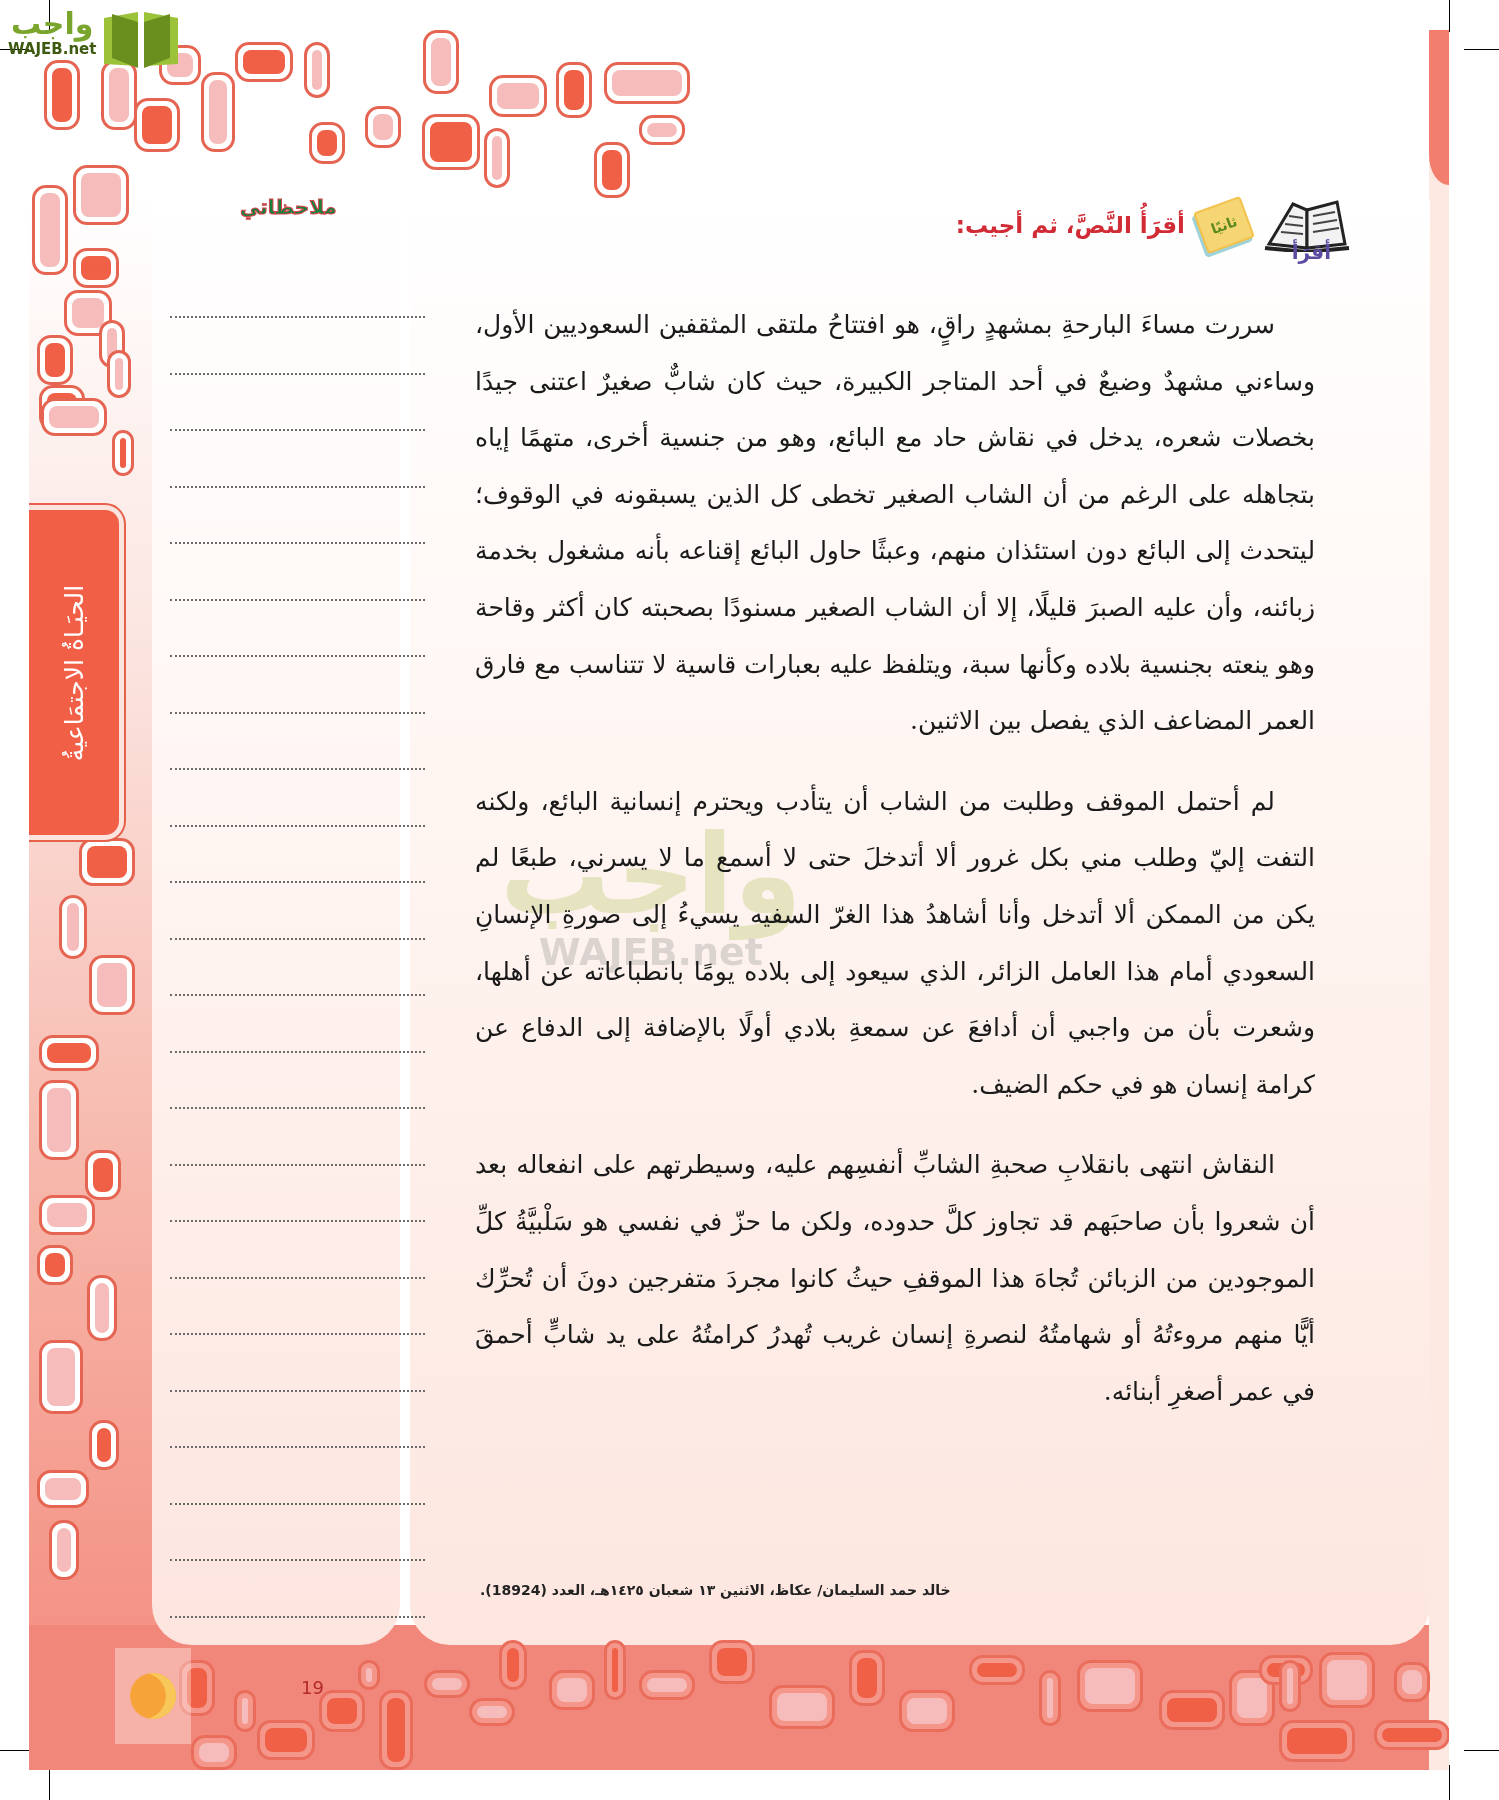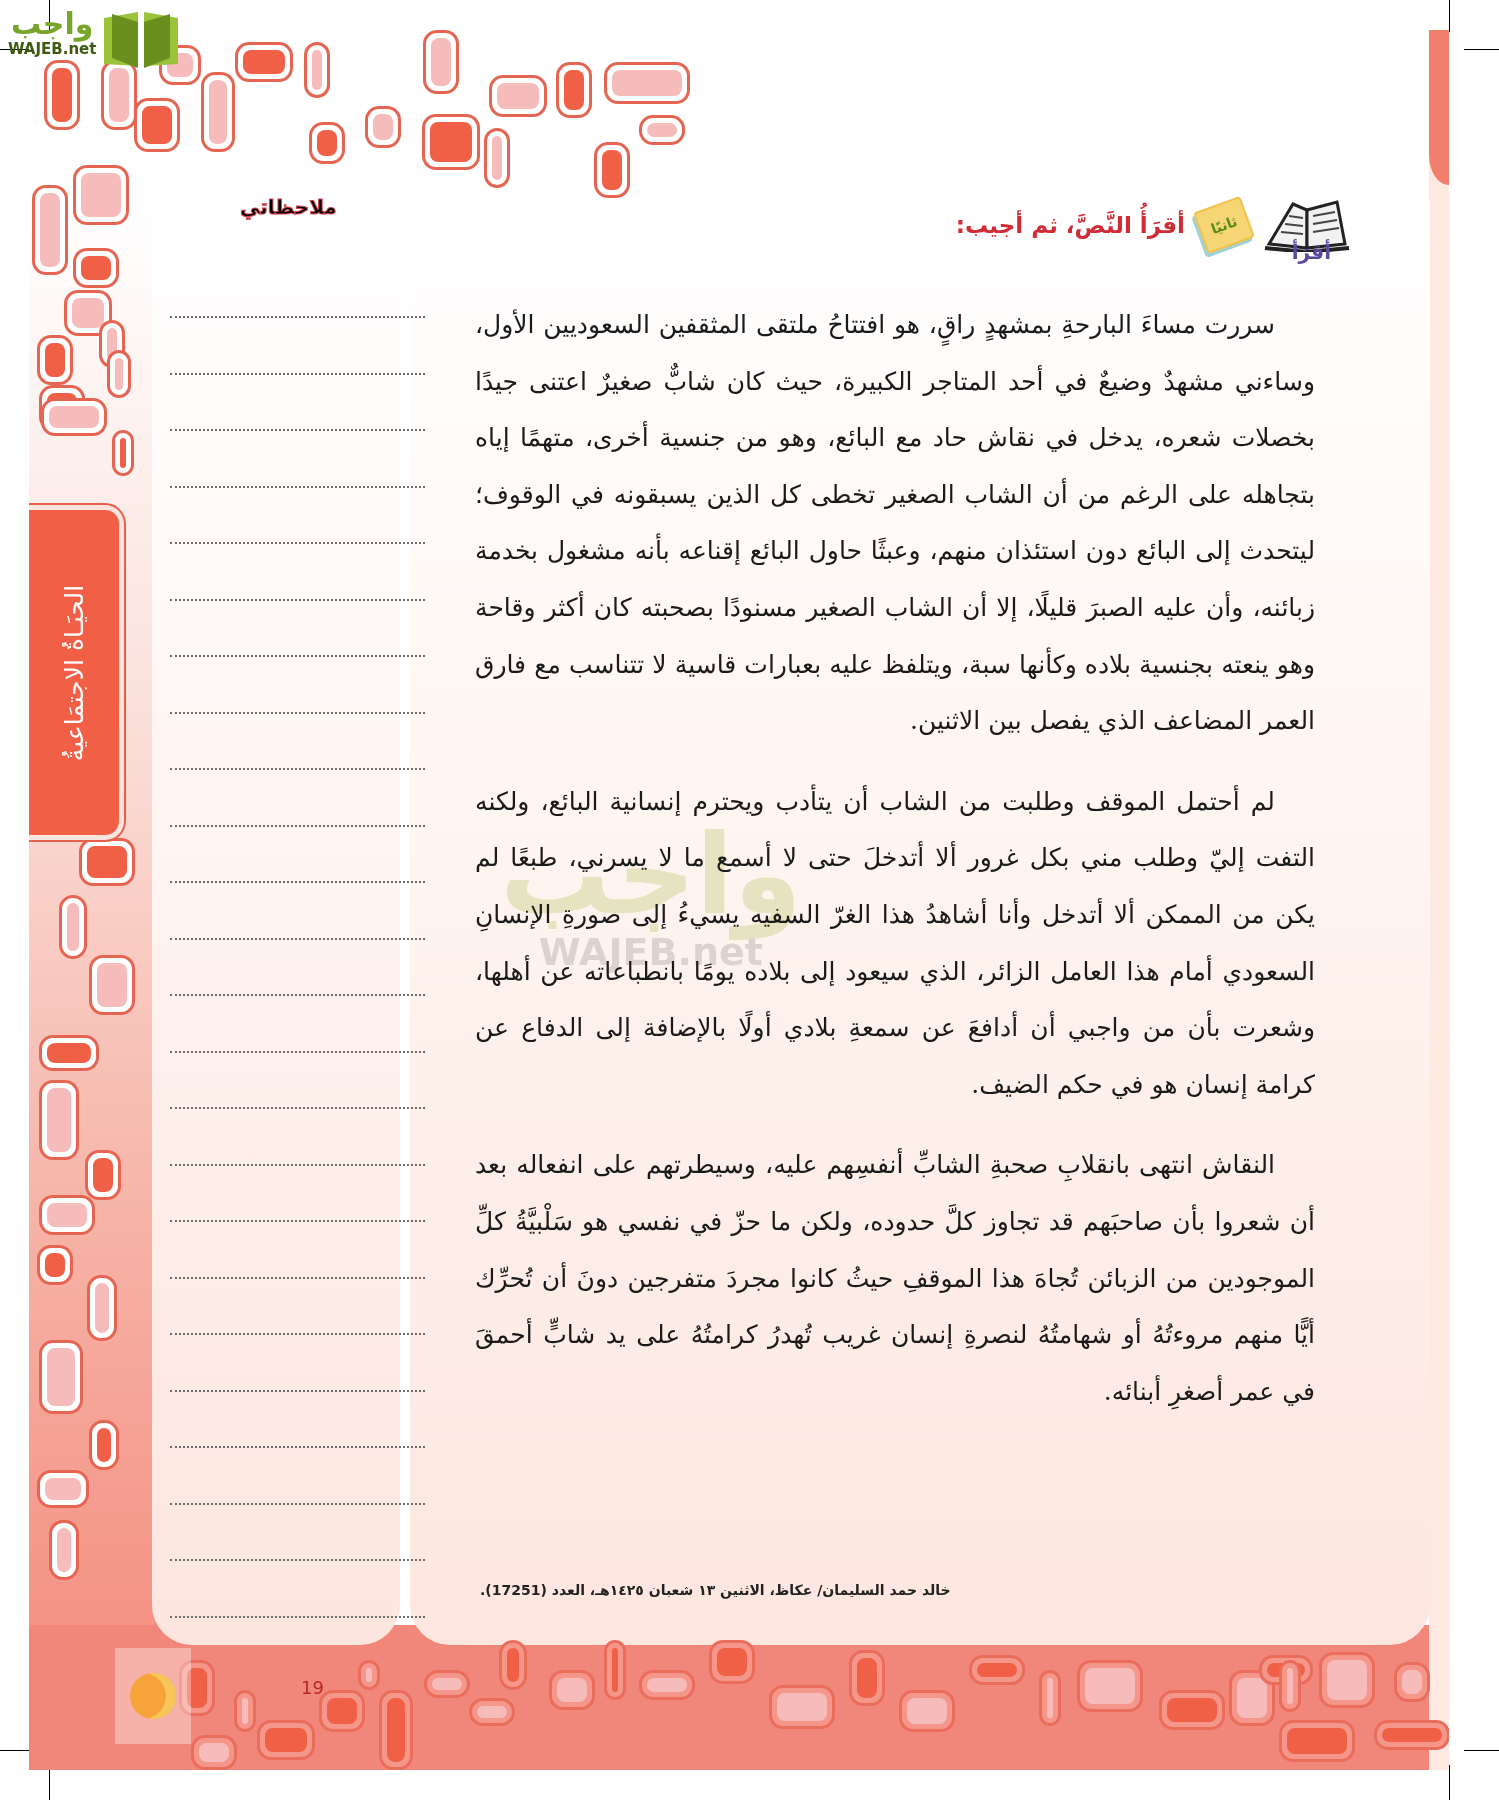--- a/index.html
+++ b/index.html
@@ -286,21 +286,21 @@
     <span class="logo-en">WAJEB.net</span>
   </div>
   <svg width="82" height="62" viewBox="0 0 82 62">
     <path d="M4 10 L38 4 L38 58 L4 56 Z" fill="#9cc23a"></path>
     <path d="M78 10 L44 4 L44 58 L78 56 Z" fill="#9cc23a"></path>
     <path d="M12 6 L38 14 L38 60 L12 50 Z" fill="#6b8f1e"></path>
     <path d="M70 6 L44 14 L44 60 L70 50 Z" fill="#6b8f1e"></path>
   </svg>
 </div>
 
-<div class="notes-title" style="color:#000000;-webkit-text-stroke:1px #d9434c;">ملاحظاتي</div>
+<div class="notes-title" style="color:#15803d;-webkit-text-stroke:1px #d9434c;">ملاحظاتي</div>
 <div id="notes-lines">
     <div class="note-line" style="top: 316px;"></div>
     <div class="note-line" style="top: 372.5px;"></div>
     <div class="note-line" style="top: 429px;"></div>
     <div class="note-line" style="top: 485.5px;"></div>
     <div class="note-line" style="top: 542px;"></div>
     <div class="note-line" style="top: 598.5px;"></div>
     <div class="note-line" style="top: 655px;"></div>
     <div class="note-line" style="top: 711.5px;"></div>
     <div class="note-line" style="top: 768px;"></div>
@@ -343,13 +343,13 @@
 <div class="watermark">
   <span class="watermark-ar">واجب</span>
   <span class="watermark-en">WAJEB.net</span>
 </div>
 
 <div class="article">
   <p>سررت مساءَ البارحةِ بمشهدٍ راقٍ، هو افتتاحُ ملتقى المثقفين السعوديين الأول، وساءني مشهدٌ وضيعٌ في أحد المتاجر الكبيرة، حيث كان شابٌّ صغيرٌ اعتنى جيدًا بخصلات شعره، يدخل في نقاش حاد مع البائع، وهو من جنسية أخرى، متهمًا إياه بتجاهله على الرغم من أن الشاب الصغير تخطى كل الذين يسبقونه في الوقوف؛ ليتحدث إلى البائع دون استئذان منهم، وعبثًا حاول البائع إقناعه بأنه مشغول بخدمة زبائنه، وأن عليه الصبرَ قليلًا، إلا أن الشاب الصغير مسنودًا بصحبته كان أكثر وقاحة وهو ينعته بجنسية بلاده وكأنها سبة، ويتلفظ عليه بعبارات قاسية لا تتناسب مع فارق العمر المضاعف الذي يفصل بين الاثنين.</p>
   <p>لم أحتمل الموقف وطلبت من الشاب أن يتأدب ويحترم إنسانية البائع، ولكنه التفت إليّ وطلب مني بكل غرور ألا أتدخلَ حتى لا أسمع ما لا يسرني، طبعًا لم يكن من الممكن ألا أتدخل وأنا أشاهدُ هذا الغرّ السفيه يسيءُ إلى صورةِ الإنسانِ السعودي أمام هذا العامل الزائر، الذي سيعود إلى بلاده يومًا بانطباعاته عن أهلها، وشعرت بأن من واجبي أن أدافعَ عن سمعةِ بلادي أولًا بالإضافة إلى الدفاع عن كرامة إنسان هو في حكم الضيف.</p>
   <p>النقاش انتهى بانقلابِ صحبةِ الشابِّ أنفسِهم عليه، وسيطرتهم على انفعاله بعد أن شعروا بأن صاحبَهم قد تجاوز كلَّ حدوده، ولكن ما حزّ في نفسي هو سَلْبيَّةُ كلِّ الموجودين من الزبائن تُجاهَ هذا الموقفِ حيثُ كانوا مجردَ متفرجين دونَ أن تُحرِّك أيًّا منهم مروءتُهُ أو شهامتُهُ لنصرةِ إنسان غريب تُهدرُ كرامتُهُ على يد شابٍّ أحمقَ في عمر أصغرِ أبنائه.</p>
 </div>
-<div class="citation">خالد حمد السليمان/ عكاظ، الاثنين ١٣ شعبان ١٤٢٥هـ، العدد (17251).</div>
+<div class="citation">خالد حمد السليمان/ عكاظ، الاثنين ١٣ شعبان ١٤٢٥هـ، العدد (18924).</div>
 
 </body></html>

